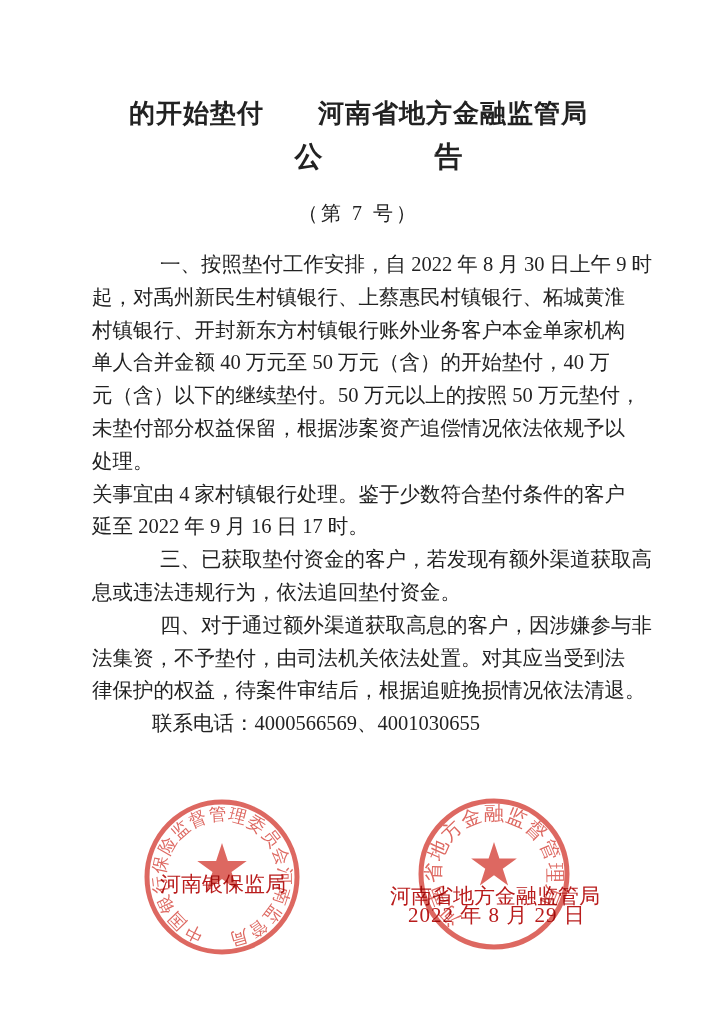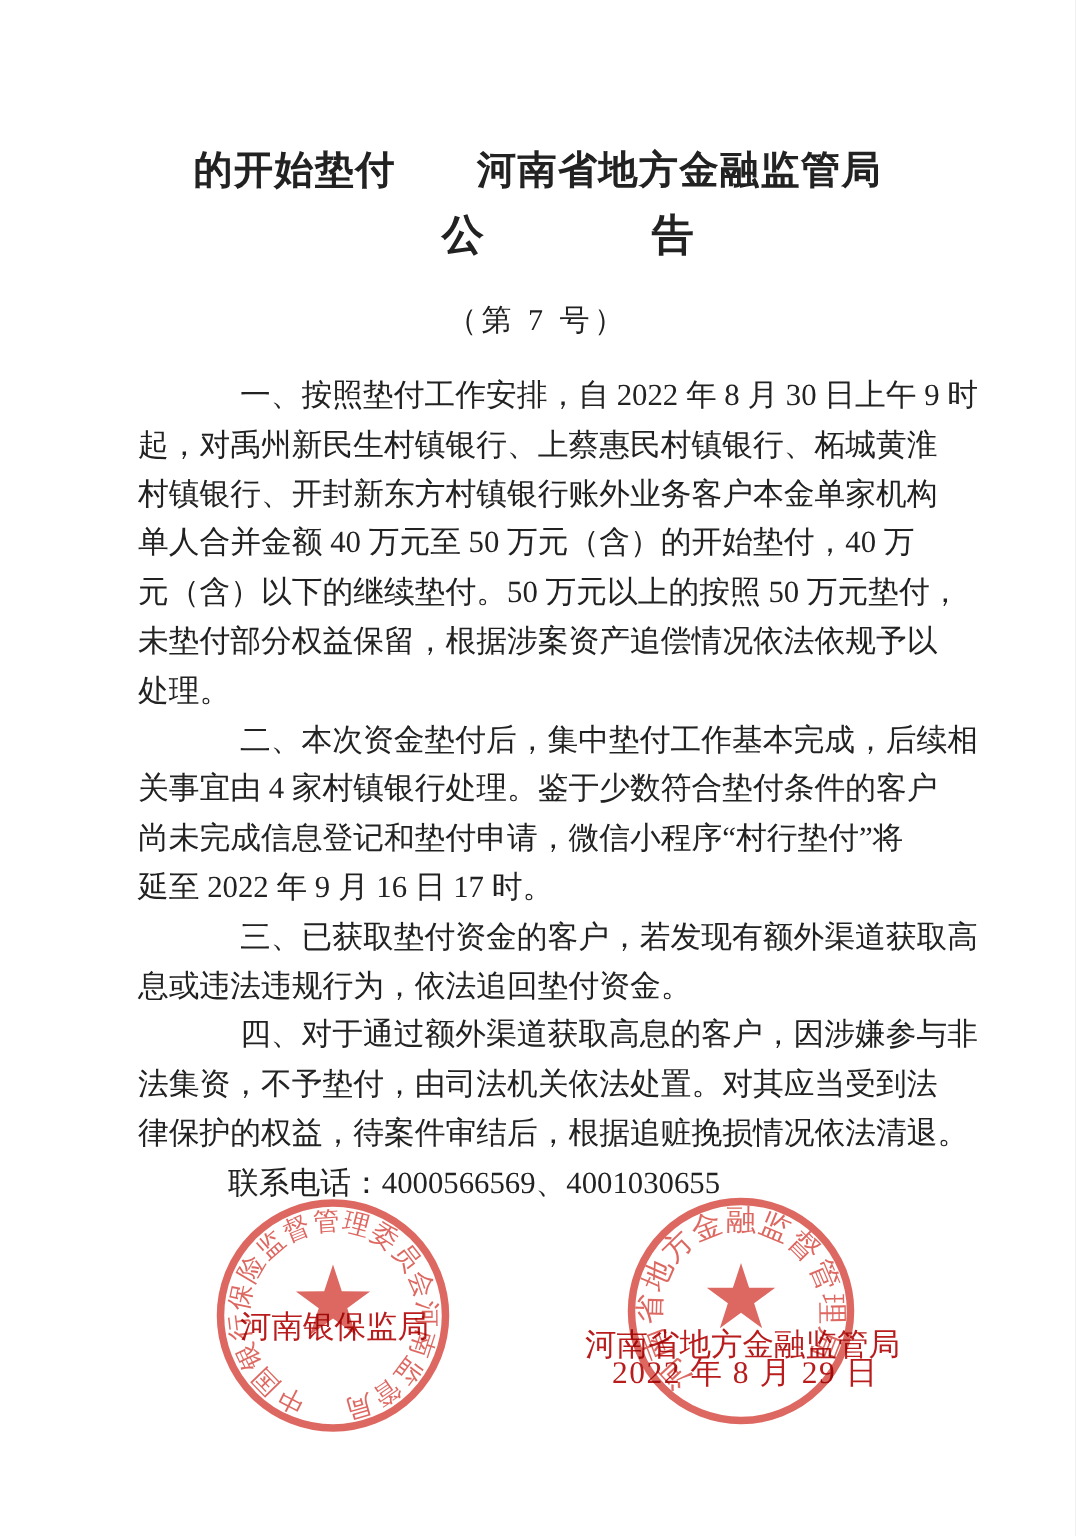--- a/index.html
+++ b/index.html
@@ -59,23 +59,21 @@
 
   <div class="body-text">
 
   <div class="line first">一、按照垫付工作安排，自 2022 年 8 月 30 日上午 9 时</div>
       <div class="line">起，对禹州新民生村镇银行、上蔡惠民村镇银行、柘城黄淮</div>
       <div class="line">村镇银行、开封新东方村镇银行账外业务客户本金单家机构</div>
       <div class="line">单人合并金额 40 万元至 50 万元（含）的开始垫付，40 万</div>
       <div class="line">元（含）以下的继续垫付。50 万元以上的按照 50 万元垫付，</div>
       <div class="line">未垫付部分权益保留，根据涉案资产追偿情况依法依规予以</div>
       <div class="line end">处理。</div>
-      <div class="line first">二、本次资金垫付后，集中垫付工作基本完成，后续相</div>
       <div class="line">关事宜由 4 家村镇银行处理。鉴于少数符合垫付条件的客户</div>
-      <div class="line">尚未完成信息登记和垫付申请，微信小程序“村行垫付”将</div>
       <div class="line end">延至 2022 年 9 月 16 日 17 时。</div>
       <div class="line first">三、已获取垫付资金的客户，若发现有额外渠道获取高</div>
       <div class="line end">息或违法违规行为，依法追回垫付资金。</div>
       <div class="line first">四、对于通过额外渠道获取高息的客户，因涉嫌参与非</div>
       <div class="line">法集资，不予垫付，由司法机关依法处置。对其应当受到法</div>
       <div class="line end">律保护的权益，待案件审结后，根据追赃挽损情况依法清退。</div>
       <div class="line contact">联系电话：4000566569、4001030655</div>
     </div>
 
   <div class="sig sig-left">河南银保监局</div>

